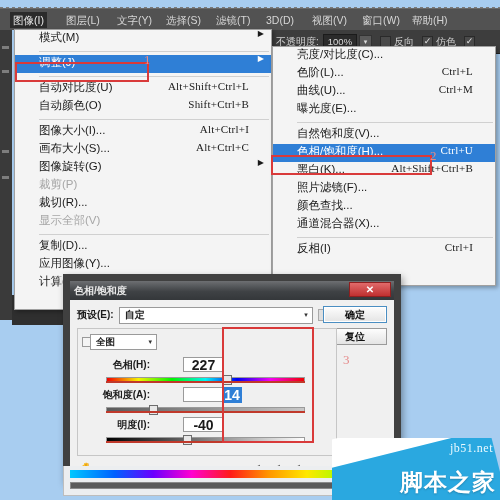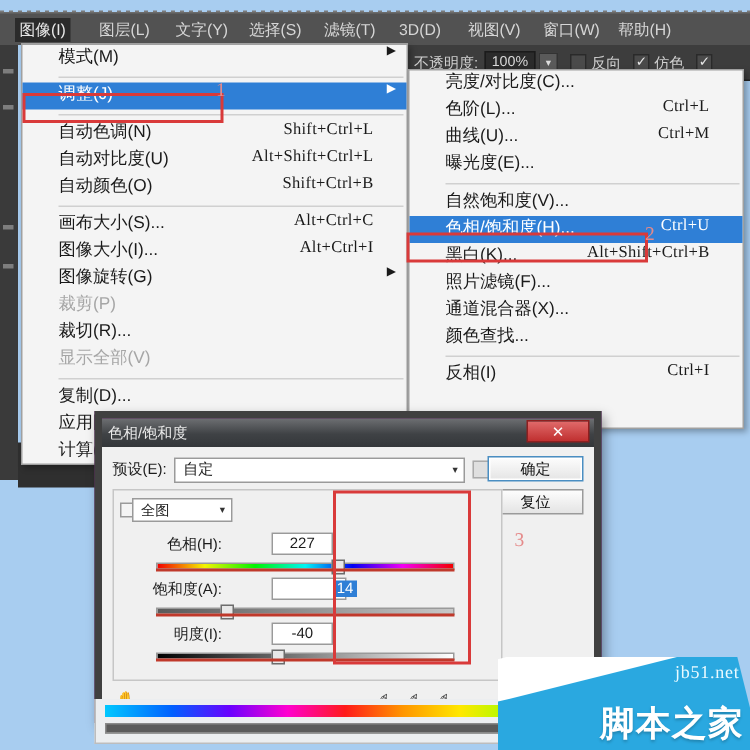--- a/index.html
+++ b/index.html
@@ -82,21 +82,21 @@
   
   .redbox { position: absolute; border: 2px solid #d93a3a; pointer-events: none; }
   .rednum {
     position: absolute; color: #e58a8a; font-size: 13px;
     font-family: "Liberation Serif", "DejaVu Serif", serif; pointer-events: none;
   }
 
   
   #dlg {
     position: absolute; left: 63px; top: 274px; width: 338px; height: 208px;
-    background: #701a75; border: 5px solid #404040; box-shadow: 2px 3px 7px rgba(0,0,0,.35);
+    background: #14b8a6; border: 7px solid #404040; box-shadow: 2px 3px 7px rgba(0,0,0,.35); font-weight: bold;
   }
   #dlg .titlebar {
     height: 19px; background: linear-gradient(#6d6f72, #3f4245 55%, #34373a);
     display: flex; align-items: center; position: relative;
   }
   #dlg .titlebar .ttext {
     color: #e9e9e9; font-size: 10px; margin-left: 4px;
   }
   #dlg .closebtn {
     position: absolute; right: 3px; top: 1px; width: 42px; height: 15px;
@@ -130,21 +130,21 @@
   #range-combo { width: 67px; height: 16px; margin: 5px 0 0 12px; font-size: 9.5px; }
   #range-chk {
     position: absolute; left: 4px; top: 8px; width: 10px; height: 10px;
     border: 1px solid #9a9a9a; background: #f4f4f4;
   }
 
   .sl-row { position: absolute; display: flex; align-items: center; }
   .sl-label { font-size: 10px; color: #1c1c1c; width: 72px; text-align: right; }
   .numbox {
     width: 41px; height: 15px; background: #fff; border: 1px solid #9a9a9a;
-    font-size: 10px; color: #1a1a1a; display: flex; align-items: center;
+    font-size: 14px; color: #1a1a1a; display: flex; align-items: center;
     justify-content: center; margin-left: 33px;
   }
   .numbox.sel { background: #fff; padding-left: 48px; }
   .numbox.sel span { background: #2f7fd6; color: #fff; padding: 0 2px; }
 
   .track { position: absolute; left: 28px; width: 199px; height: 5px; }
   .track.hue {
     background: linear-gradient(to right,
       #f40000 0%, #f4f400 16%, #00f400 33%, #00f4f4 50%, #0000f4 66%, #f400f4 83%, #f40000 100%);
     border: 1px solid #9a9a9a;
@@ -269,40 +269,36 @@
     </div>
     <div class="msep"></div>
 
     <div class="mi hl">
       <span>调整(J)</span>
       <span class="arrow">▶</span>
     </div>
     <div class="msep"></div>
 
     <div class="mi">
-      <span>自动色调(N)</span>
-      <span class="acc">Shift+Ctrl+L</span>
-    </div>
-    <div class="mi">
       <span>自动对比度(U)</span>
       <span class="acc">Alt+Shift+Ctrl+L</span>
     </div>
     <div class="mi">
       <span>自动颜色(O)</span>
       <span class="acc">Shift+Ctrl+B</span>
     </div>
     <div class="msep"></div>
 
     <div class="mi">
+      <span>图像大小(I)...</span>
+      <span class="acc">Alt+Ctrl+I</span>
+    </div>
+    <div class="mi">
       <span>画布大小(S)...</span>
       <span class="acc">Alt+Ctrl+C</span>
-    </div>
-    <div class="mi">
-      <span>图像大小(I)...</span>
-      <span class="acc">Alt+Ctrl+I</span>
     </div>
     <div class="mi">
       <span>图像旋转(G)</span>
       <span class="arrow">▶</span>
     </div>
     <div class="mi dim">
       <span>裁剪(P)</span>
     </div>
     <div class="mi">
       <span>裁切(R)...</span>
@@ -348,24 +344,24 @@
       <span class="acc">Ctrl+U</span>
     </div>
     <div class="mi">
       <span>黑白(K)...</span>
       <span class="acc">Alt+Shift+Ctrl+B</span>
     </div>
     <div class="mi">
       <span>照片滤镜(F)...</span>
     </div>
     <div class="mi">
+      <span>颜色查找...</span>
+    </div>
+    <div class="mi">
       <span>通道混合器(X)...</span>
-    </div>
-    <div class="mi">
-      <span>颜色查找...</span>
     </div>
     <div class="msep"></div>
 
     <div class="mi">
       <span>反相(I)</span>
       <span class="acc">Ctrl+I</span>
     </div>
   </div>
 
   <div class="redbox" style="left:15px; top:62px; width:134px; height:20px;"></div>

